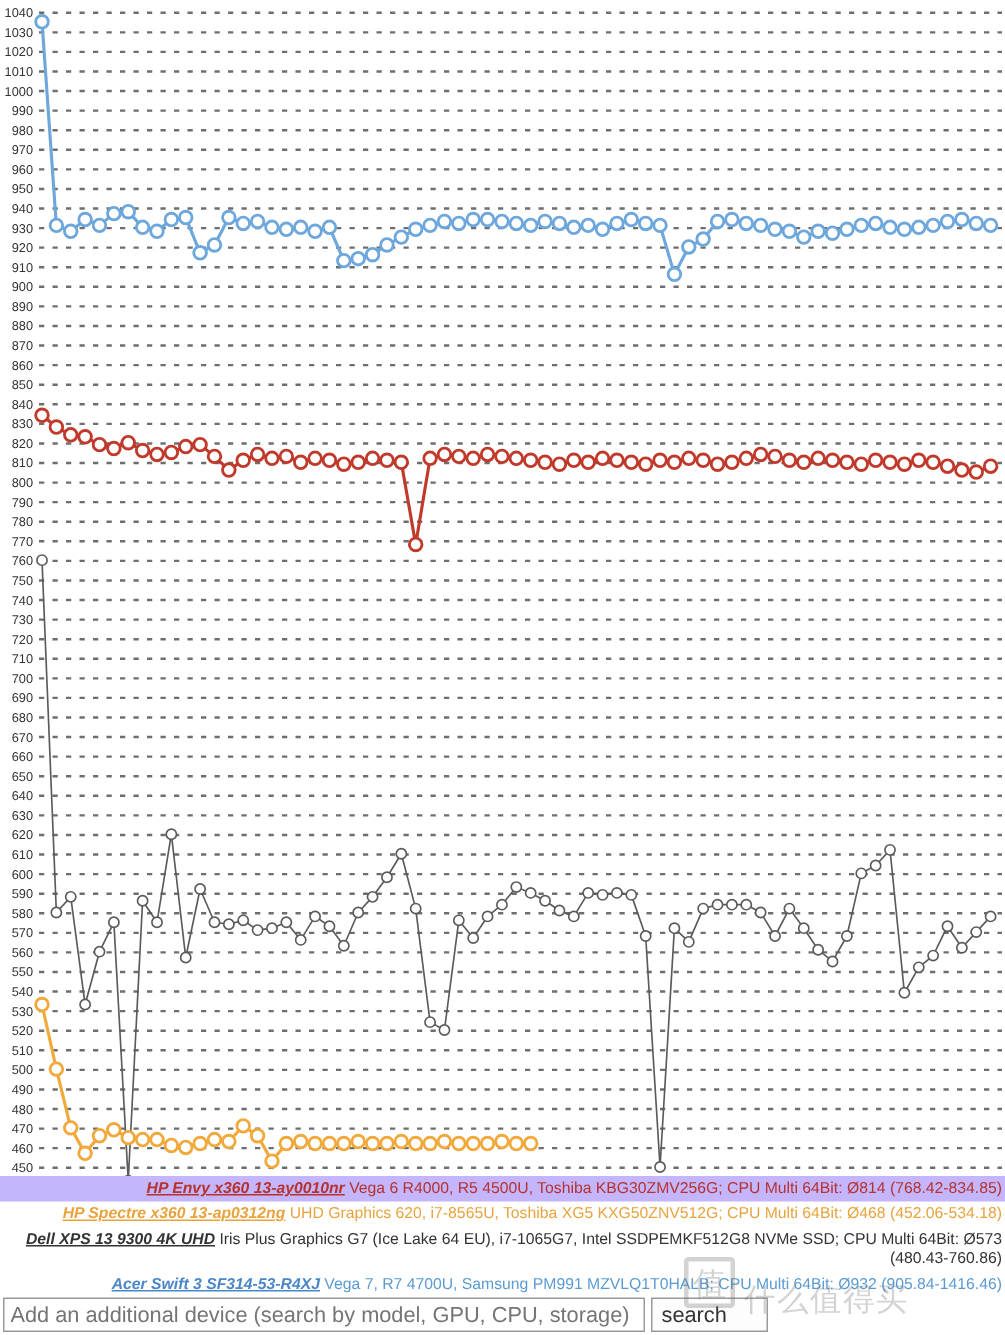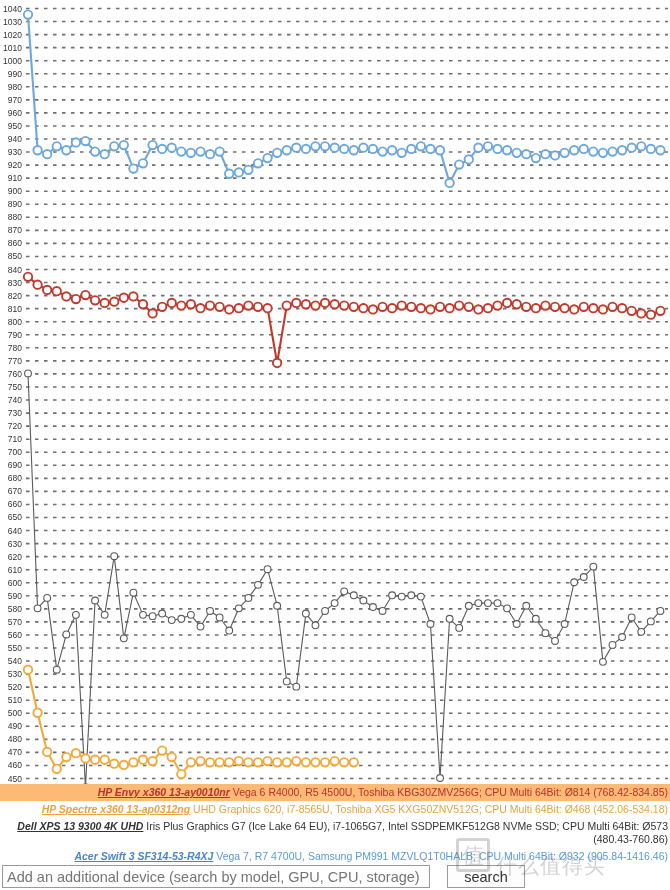--- a/index.html
+++ b/index.html
@@ -38,41 +38,41 @@
     width: 670px;
   }
   .legend-row {
     font-size: 10.5px;
     line-height: 13px;
     text-align: right;
     padding: 2px 2px 2px 4px;
     color: #444;
     word-spacing: 0px;
   }
-  .legend-row.highlight { background: #fdba74; }
+  .legend-row.highlight { background: #c4b5fd; }
   .legend-row .dev {
     font-style: italic;
     font-weight: bold;
     text-decoration: underline;
   }
   .legend-row.r1, .legend-row.r1 .dev { color: #b5322f; }
   .legend-row.r2, .legend-row.r2 .dev { color: #e8a33d; text-align: right; }
   .legend-row.r3, .legend-row.r3 .dev { color: #333333; }
   .legend-row.r4, .legend-row.r4 .dev { color: #5a9bd4; }
   .legend-row.r4 .dev { color: #4a86c8; }
   
   #searchbar {
     position: absolute;
     left: 0;
     bottom: 0;
     width: 670px;
     height: 26px;
     display: flex;
     align-items: stretch;
-    gap: 17px;
+    gap: 4px;
     padding: 1px 2px 2px 2px;
     background: #ffffff;
   }
   #search-input {
     flex: 0 0 428px;
     font-family: "Liberation Sans", sans-serif;
     font-size: 14.5px;
     color: #555;
     padding: 1px 4px;
     border: 1px solid #9a9a9a;
@@ -80,21 +80,21 @@
     outline: none;
   }
   #search-button {
     flex: 0 0 78px;
     font-family: "Liberation Sans", sans-serif;
     font-size: 14.5px;
     color: #333;
     border: 1px solid #9a9a9a;
     background: #fdfdfd;
     cursor: pointer;
-    text-align: center;
+    text-align: left;
   }
   
   #watermark {
     position: absolute;
     right: 4px;
     bottom: 2px;
     width: 210px;
     height: 50px;
     opacity: 0.30;
     pointer-events: none;

